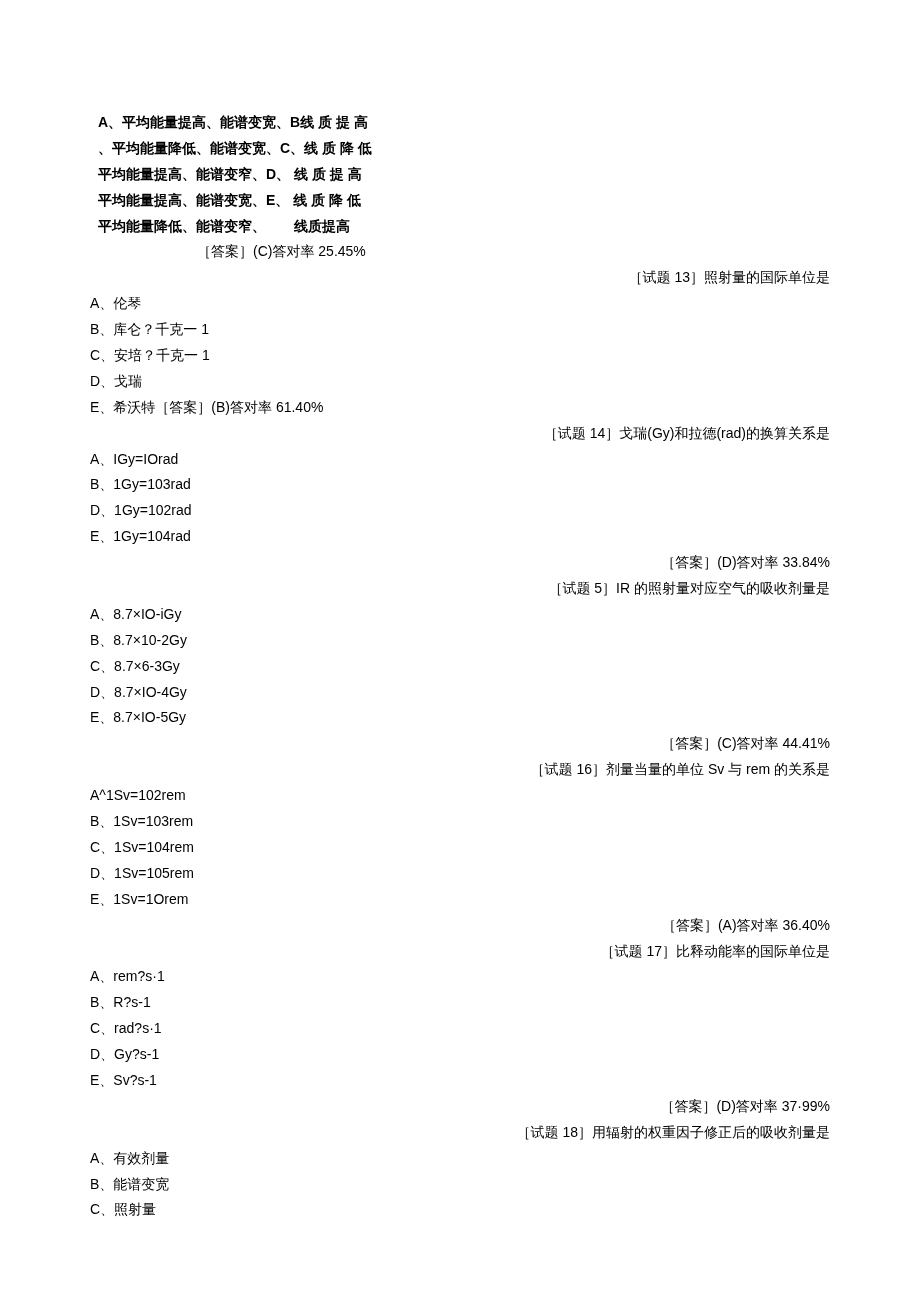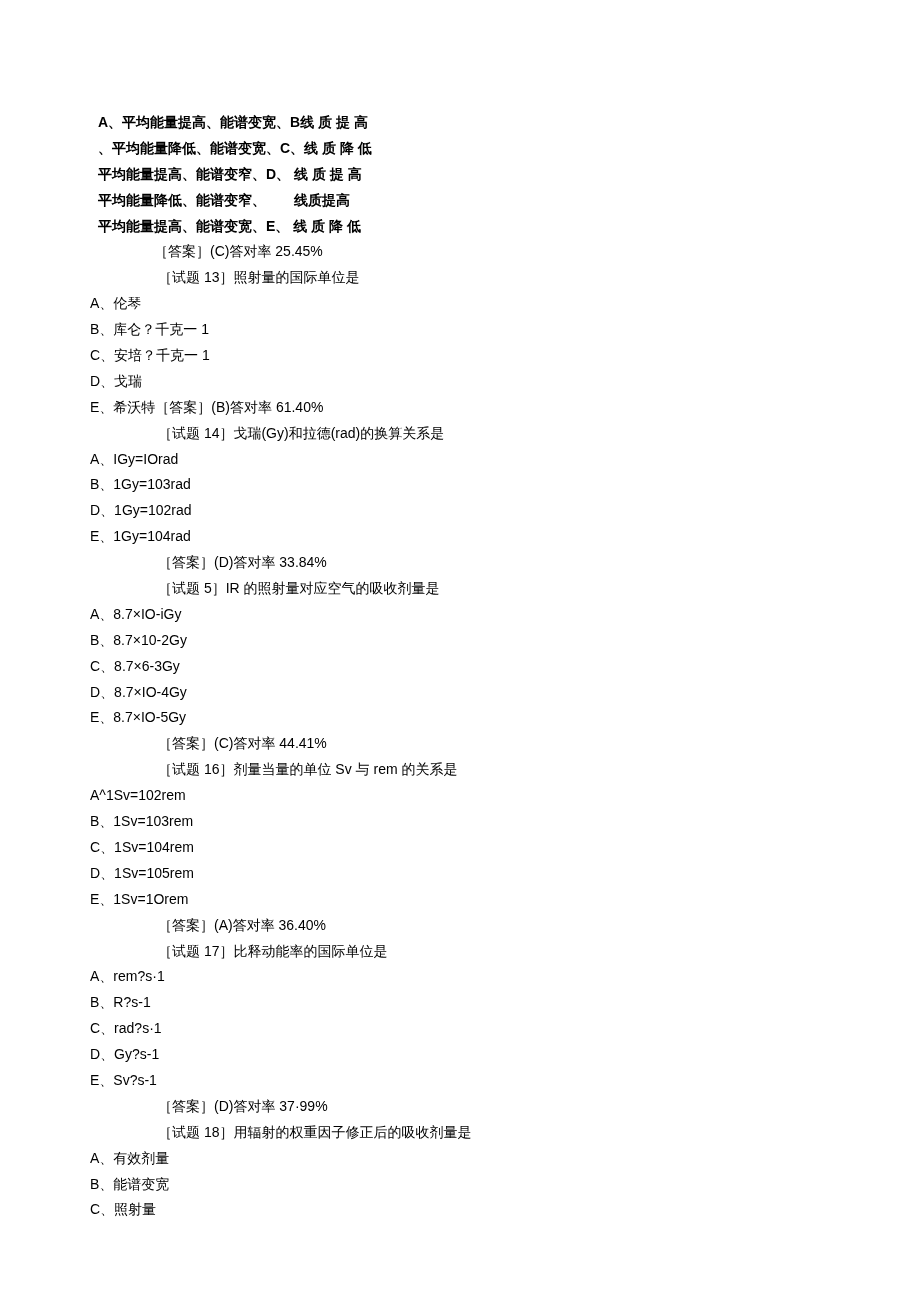--- a/index.html
+++ b/index.html
@@ -13,32 +13,32 @@
     width: 920px;
   }
   .page {
     padding: 110px 90px 60px 90px;
   }
   .line {
     display: block;
   }
   .indent0 { margin-left: 8px; font-weight: bold; }
   .indent1 { }
-  .indent2 { margin-left: 68px; }
-  .indent3 { margin-left: 64px; }
+  .indent2 { margin-left: 68px; text-align: right; }
+  .indent3 { margin-left: 107px; }
 </style>
 </head>
 <body>
 
 <div class="page" id="page-root">
     <span class="line indent0">A、平均能量提高、能谱变宽、B线 质 提 高</span>
     <span class="line indent0">、平均能量降低、能谱变宽、C、线 质 降 低</span>
     <span class="line indent0">平均能量提高、能谱变窄、D、 线 质 提 高</span>
+    <span class="line indent0">平均能量提高、能谱变宽、E、 线 质 降 低</span>
     <span class="line indent0">平均能量降低、能谱变窄、　　线质提高</span>
-    <span class="line indent0">平均能量提高、能谱变宽、E、 线 质 降 低</span>
     <span class="line indent3">［答案］(C)答对率 25.45%</span>
     <span class="line indent2">［试题 13］照射量的国际单位是</span>
     <span class="line indent1">A、伦琴</span>
     <span class="line indent1">B、库仑？千克一 1</span>
     <span class="line indent1">C、安培？千克一 1</span>
     <span class="line indent1">D、戈瑞</span>
     <span class="line indent1">E、希沃特［答案］(B)答对率 61.40%</span>
     <span class="line indent2">［试题 14］戈瑞(Gy)和拉德(rad)的换算关系是</span>
     <span class="line indent1">A、IGy=IOrad</span>
     <span class="line indent1">B、1Gy=103rad</span>

